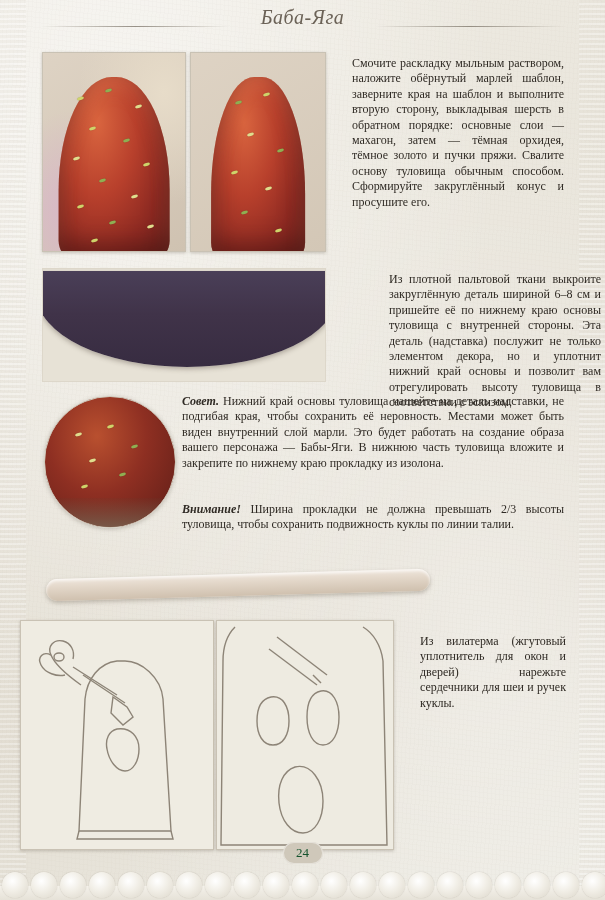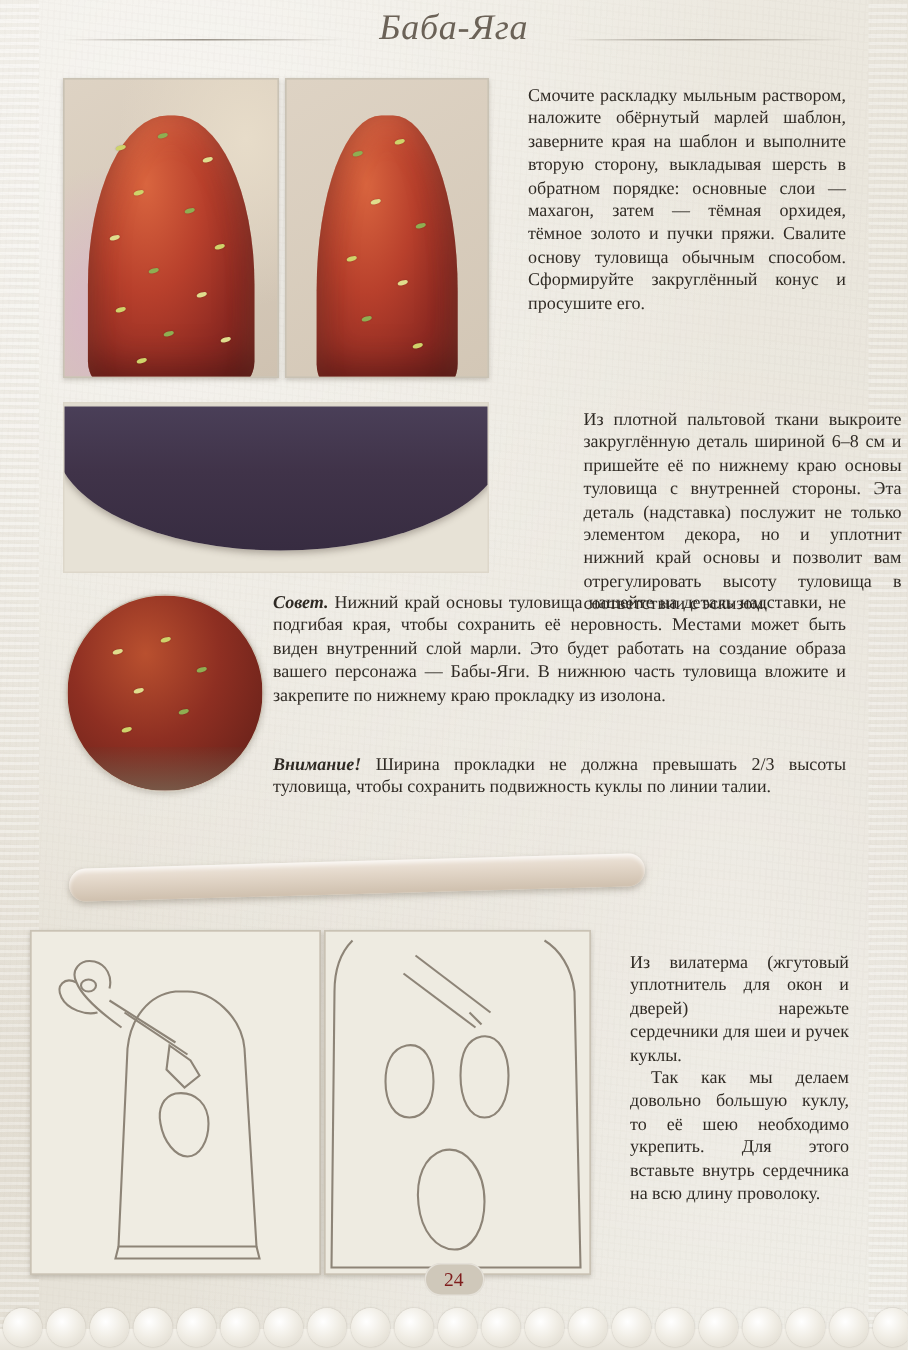--- a/index.html
+++ b/index.html
@@ -39,21 +39,21 @@
   .header {
     position: absolute;
     top: 6px;
     left: 0;
     width: 605px;
     text-align: center;
   }
   .header-title {
     font-family: "Liberation Serif", serif;
     font-style: italic;
-    font-size: 24px;
+    font-size: 20px;
     color: #6b6257;
     letter-spacing: .5px;
     display: inline-block;
     padding: 0 14px;
   }
   .rule {
     position: absolute;
     top: 26px;
     height: 1px;
     background: linear-gradient(90deg, rgba(150,142,128,0), rgba(120,112,100,.75), rgba(150,142,128,0));
@@ -151,21 +151,21 @@
 
   
   .pagenum {
     position: absolute;
     left: 50%;
     transform: translateX(-50%);
     bottom: 36px;
     width: 40px; height: 22px;
     border-radius: 11px;
     background: #cfc8ba;
-    color: #7f1d1d;
+    color: #14532d;
     font-family: "Liberation Serif", serif;
     font-size: 13px;
     display: flex;
     align-items: center;
     justify-content: center;
     box-shadow: inset 0 0 0 1px rgba(255,255,255,.45);
   }
 
   
   .lace {
@@ -302,21 +302,20 @@
         <path d="M54 76 C44 78 40 88 40 100 C40 114 46 124 56 124 C66 124 72 114 72 100 C72 86 66 74 54 76 Z"></path>
         <path d="M104 70 C94 72 90 82 90 96 C90 112 96 124 106 124 C116 124 122 112 122 96 C122 82 116 68 104 70 Z"></path>
         <path d="M78 146 C66 150 60 164 62 182 C64 200 74 212 86 212 C98 212 106 198 106 180 C106 160 94 142 78 146 Z"></path>
         <path d="M96 54 L104 62"></path>
       </g>
     </svg>
   </div>
 
   <div class="txt" style="left:420px; top:634px; width:146px;">
     <p>Из вилатерма (жгутовый уплотнитель для окон и дверей) нарежьте сердечники для шеи и ручек куклы.</p>
-    <p>Так как мы делаем довольно большую куклу, то её шею необходимо укрепить. Для этого вставьте внутрь сердечника на всю длину проволоку.</p>
   </div>
 
   <div class="pagenum">24</div>
 
   <div class="lace">
     <div class="lace-band"></div>
     <div class="dot" style="left:2px;"></div>
       <div class="dot" style="left:31px;"></div>
     <div class="dot" style="left:60px;"></div>
       <div class="dot" style="left:89px;"></div>

